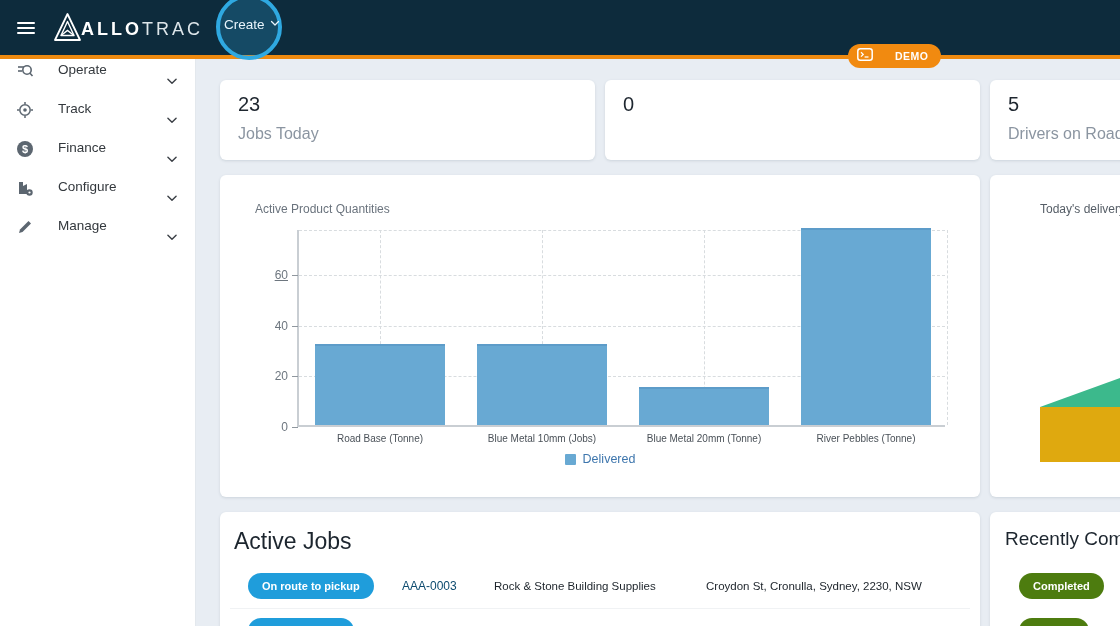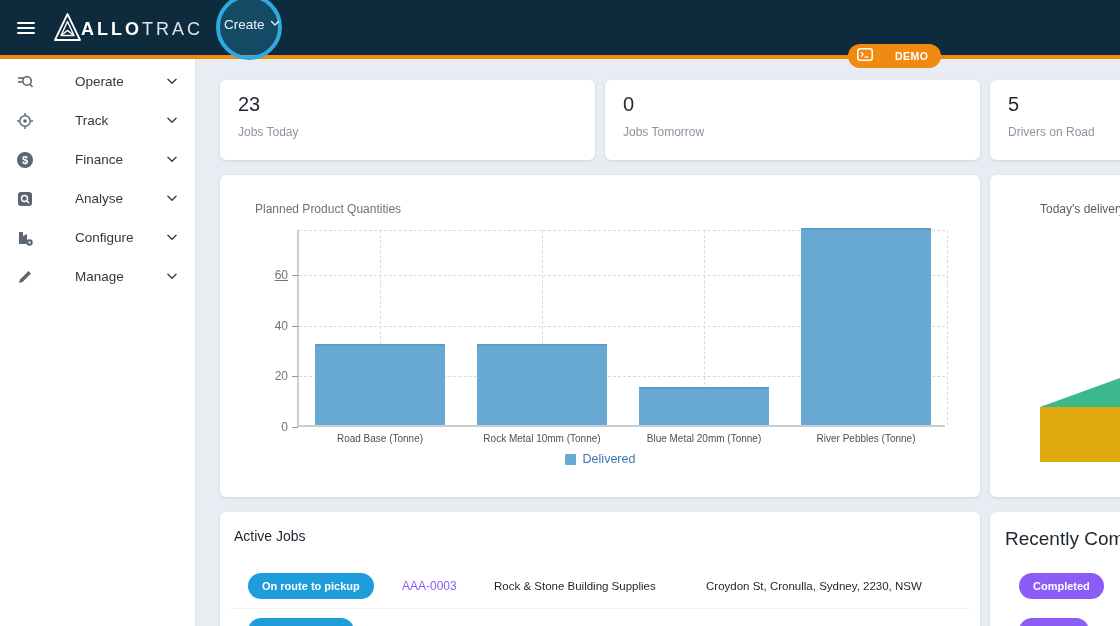--- a/index.html
+++ b/index.html
@@ -20,31 +20,31 @@
   .create-btn { position: absolute; left: 224px; top: 17px; width: 52px; z-index: 4;
       color: #e9f5fc; font-size: 13.5px; display: flex; align-items: center; gap: 4px; cursor: pointer; }
   .demo-badge { position: absolute; left: 848px; top: 44px; height: 24px; z-index: 4;
       background: #f18a10; border-radius: 13px; display: flex; align-items: center;
       gap: 6px; padding: 0 12px 0 9px; cursor: pointer; }
   .demo-badge span.txt { color: #fff; font-size: 10.5px; font-weight: 700; letter-spacing: 0.5px; padding-left: 16px; }
 
   
   .sidebar { position: absolute; top: 59px; left: 0; bottom: 0; width: 196px; background: #ffffff;
       border-right: 1px solid #e3e8ed; z-index: 1; padding-top: 3px; }
-  .side-item { position: relative; height: 39px; display: flex; align-items: center; cursor: pointer; gap: 17px; }
+  .side-item { position: relative; height: 39px; display: flex; cursor: pointer; }
   .side-icon { width: 18px; height: 18px; margin-left: 16px; display: inline-flex; }
   .side-label { margin-left: 24px; font-size: 13.5px; color: #33383d; }
   .side-chev { position: absolute; right: 16px; top: 12px; width: 14px; height: 14px; }
 
   
   .card { position: absolute; background: #ffffff; border-radius: 6px;
       box-shadow: 0 1px 3px rgba(25,45,65,0.13); }
   .stat-card { height: 80px; width: 375px; top: 80px; padding: 13px 18px; }
   .stat-value { font-size: 20px; color: #1f2730; }
-  .stat-label { font-size: 12px; color: #8b95a1; margin-top: 9px; }
+  .stat-label { font-size: 16px; color: #8b95a1; margin-top: 9px; }
 
   
   .chart-card { left: 220px; top: 175px; width: 760px; height: 322px; }
   .chart-title { position: absolute; left: 35px; top: 27px; font-size: 12px; color: #6a737d; }
   .plot { position: absolute; left: 77px; top: 55px; width: 648px; height: 197px;
       border-left: 2px solid #c9ced3; border-bottom: 2px solid #c9ced3; }
   .hgrid { position: absolute; left: 0; right: 0; height: 0; border-top: 1px dashed #d8dcdf; }
   .vgrid { position: absolute; top: 0; bottom: 0; width: 0; border-left: 1px dashed #d8dcdf; }
   .ytick { position: absolute; left: -47px; width: 36px; text-align: right; font-size: 12px; color: #6d767f; }
   .ytickmark { position: absolute; left: -7px; width: 6px; height: 0; border-top: 1.5px solid #8f979e; }
@@ -55,28 +55,28 @@
   .legend-swatch { width: 11px; height: 11px; border-radius: 1px; background: #68a9d3; }
   .legend-label { font-size: 12.5px; color: #3e76ad; }
 
   
   .fulfil-card { left: 990px; top: 175px; width: 375px; height: 322px; }
   .fulfil-title { position: absolute; left: 50px; top: 27px; font-size: 12px; color: #555d66; white-space: nowrap; }
   .fulfil-chart { position: absolute; left: 50px; top: 200px; width: 290px; height: 90px; }
 
   
   .jobs-card { left: 220px; top: 512px; width: 760px; height: 180px; }
-  .panel-title { position: absolute; left: 14px; top: 16px; font-size: 14px; color: #1c252e; }
+  .panel-title { position: absolute; left: 14px; top: 16px; font-size: 23px; color: #1c252e; }
   .job-row { position: absolute; left: 0; right: 0; top: 52px; height: 44px; cursor: pointer; }
   .pill { position: absolute; top: 50%; transform: translateY(-50%); border-radius: 14px;
       color: #fff; font-size: 11px; font-weight: 700; padding: 7px 14px; white-space: nowrap; }
   .pill-blue { background: #1f9ddb; }
-  .pill-green { background: #8b5cf6; }
+  .pill-green { background: #4d7c0f; }
   .job-id { position: absolute; left: 182px; top: 50%; transform: translateY(-50%);
-      font-size: 12px; color: #8b5cf6; cursor: pointer; }
+      font-size: 12px; color: #0c4a6e; cursor: pointer; }
   .job-customer { position: absolute; left: 274px; top: 50%; transform: translateY(-50%);
       font-size: 11.5px; color: #1d242b; }
   .job-address { position: absolute; left: 486px; top: 50%; transform: translateY(-50%);
       font-size: 11.5px; color: #1d242b; }
   .row-divider { position: absolute; left: 10px; right: 10px; top: 96px; height: 0; border-top: 1px solid #f0f2f4; }
   .partial-pill { position: absolute; top: 106px; height: 26px; border-radius: 14px; }
 
   
   .recent-card { left: 990px; top: 512px; width: 375px; height: 180px; }
   .recent-title { position: absolute; left: 15px; top: 16px; font-size: 19px; color: #1c252e; white-space: nowrap; }
@@ -159,33 +159,20 @@
           </svg>
         </span>
         <span class="side-label">Finance</span>
         <span class="side-chev"><svg width="14" height="14" viewBox="0 0 24 24" fill="none" stroke="#3a3f45" stroke-width="2.4" stroke-linecap="round" stroke-linejoin="round">
             <polyline points="5,9 12,16 19,9"></polyline>
           </svg></span>
       </div>
       <div class="side-item">
         <span class="side-icon">
           <svg width="18" height="18" viewBox="0 0 18 18">
-            <rect x="2" y="2" width="14" height="14" rx="3" fill="#5c6670"></rect>
-            <circle cx="8.5" cy="8.5" r="3" fill="none" stroke="#fff" stroke-width="1.4"></circle>
-            <line x1="10.7" y1="10.7" x2="13" y2="13" stroke="#fff" stroke-width="1.4"></line>
-          </svg>
-        </span>
-        <span class="side-label">Analyse</span>
-        <span class="side-chev"><svg width="14" height="14" viewBox="0 0 24 24" fill="none" stroke="#3a3f45" stroke-width="2.4" stroke-linecap="round" stroke-linejoin="round">
-            <polyline points="5,9 12,16 19,9"></polyline>
-          </svg></span>
-      </div>
-      <div class="side-item">
-        <span class="side-icon">
-          <svg width="18" height="18" viewBox="0 0 18 18">
             <path d="M3 15 V3 h4 v4 l4 -2 v10 z" fill="#5c6670"></path>
             <circle cx="13.5" cy="13.5" r="3.2" fill="#5c6670"></circle>
             <circle cx="13.5" cy="13.5" r="1.1" fill="#fff"></circle>
           </svg>
         </span>
         <span class="side-label">Configure</span>
         <span class="side-chev"><svg width="14" height="14" viewBox="0 0 24 24" fill="none" stroke="#3a3f45" stroke-width="2.4" stroke-linecap="round" stroke-linejoin="round">
             <polyline points="5,9 12,16 19,9"></polyline>
           </svg></span>
       </div>
@@ -201,48 +188,47 @@
           </svg></span>
       </div>
     </div>
 
   <div class="card stat-card" style="left:220px">
     <div class="stat-value">23</div>
     <div class="stat-label">Jobs Today</div>
   </div>
   <div class="card stat-card" style="left:605px">
     <div class="stat-value">0</div>
-    <div class="stat-label">Jobs Tomorrow</div>
   </div>
   <div class="card stat-card" style="left:990px">
     <div class="stat-value">5</div>
     <div class="stat-label">Drivers on Road</div>
   </div>
 
   <div class="card chart-card">
-    <div class="chart-title">Planned Product Quantities</div>
+    <div class="chart-title">Active Product Quantities</div>
     <div class="plot" id="bar-plot">
         <div class="hgrid" style="top: 0px;"></div>
         <div class="ytickmark" style="top: 197px;"></div>
         <div class="ytick" style="top: 190px;">0</div>
         <div class="hgrid" style="top: 146.487px;"></div>
         <div class="ytickmark" style="top: 146.487px;"></div>
         <div class="ytick" style="top: 139.487px;">20</div>
         <div class="hgrid" style="top: 95.9744px;"></div>
         <div class="ytickmark" style="top: 95.9744px;"></div>
         <div class="ytick" style="top: 88.9744px;">40</div>
         <div class="hgrid" style="top: 45.4615px;"></div>
         <div class="ytickmark" style="top: 45.4615px;"></div>
         <div class="ytick" style="top: 38.4615px; text-decoration: underline;">60</div>
         <div class="vgrid" style="left: 81px;"></div>
         <div class="bar" style="left: 16px; height: 80.8205px; background: rgb(104, 169, 211);"></div>
         <div class="xlabel" style="left: -15px; width: 192px;">Road Base (Tonne)</div>
         <div class="vgrid" style="left: 243px;"></div>
         <div class="bar" style="left: 178px; height: 80.8205px; background: rgb(104, 169, 211);"></div>
-        <div class="xlabel" style="left: 147px; width: 192px;">Rock Metal 10mm (Tonne)</div>
+        <div class="xlabel" style="left: 147px; width: 192px;">Blue Metal 10mm (Jobs)</div>
         <div class="vgrid" style="left: 405px;"></div>
         <div class="bar" style="left: 340px; height: 37.8846px; background: rgb(104, 169, 211);"></div>
         <div class="xlabel" style="left: 309px; width: 192px;">Blue Metal 20mm (Tonne)</div>
         <div class="vgrid" style="left: 567px;"></div>
         <div class="bar" style="left: 502px; height: 197px; background: rgb(104, 169, 211);"></div>
         <div class="xlabel" style="left: 471px; width: 192px;">River Pebbles (Tonne)</div>
         <div class="vgrid" style="left: 648px;"></div>
       </div>
     <div class="legend">
       <span class="legend-swatch" id="legend-swatch" style="background: rgb(104, 169, 211);"></span>

